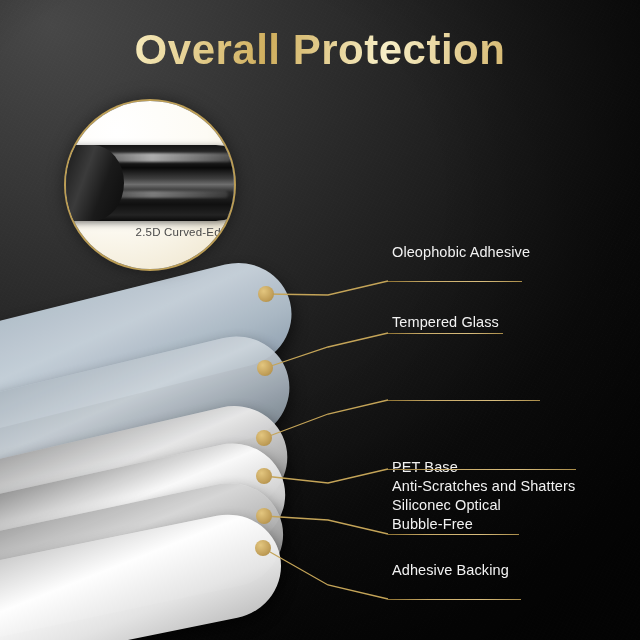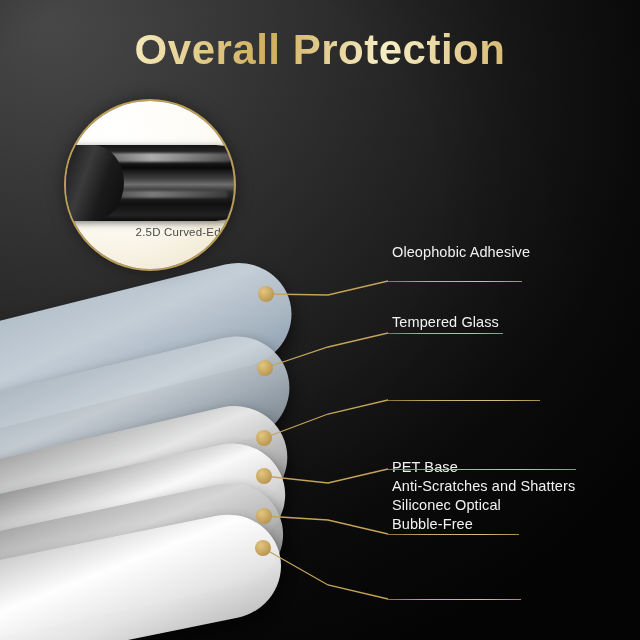--- a/index.html
+++ b/index.html
@@ -225,17 +225,18 @@
         <div>PET Base</div>
         <div>Anti-Scratches and Shatters</div>
       </div>
       <div class="label-rule" style="left: 388px; top: 469px; width: 188px;"></div>
       <div class="label" style="left: 392px; top: 496px; color: rgb(242, 242, 242);">
         <div>Siliconec Optical</div>
         <div>Bubble-Free</div>
       </div>
       <div class="label-rule" style="left: 388px; top: 534px; width: 131px;"></div>
       <div class="label" style="left: 392px; top: 561px; color: rgb(242, 242, 242);">
+        <div>Adhesive Backing</div>
       </div>
       <div class="label-rule" style="left: 388px; top: 599px; width: 133px;"></div>
     </div>
 
 </div>
 
 </body></html>

